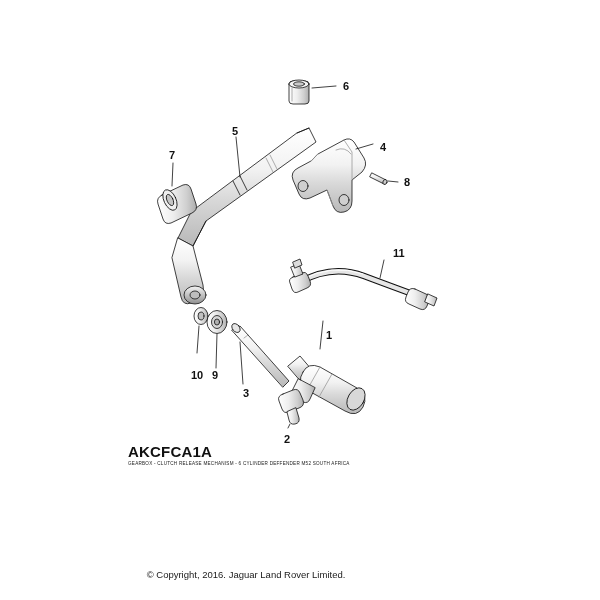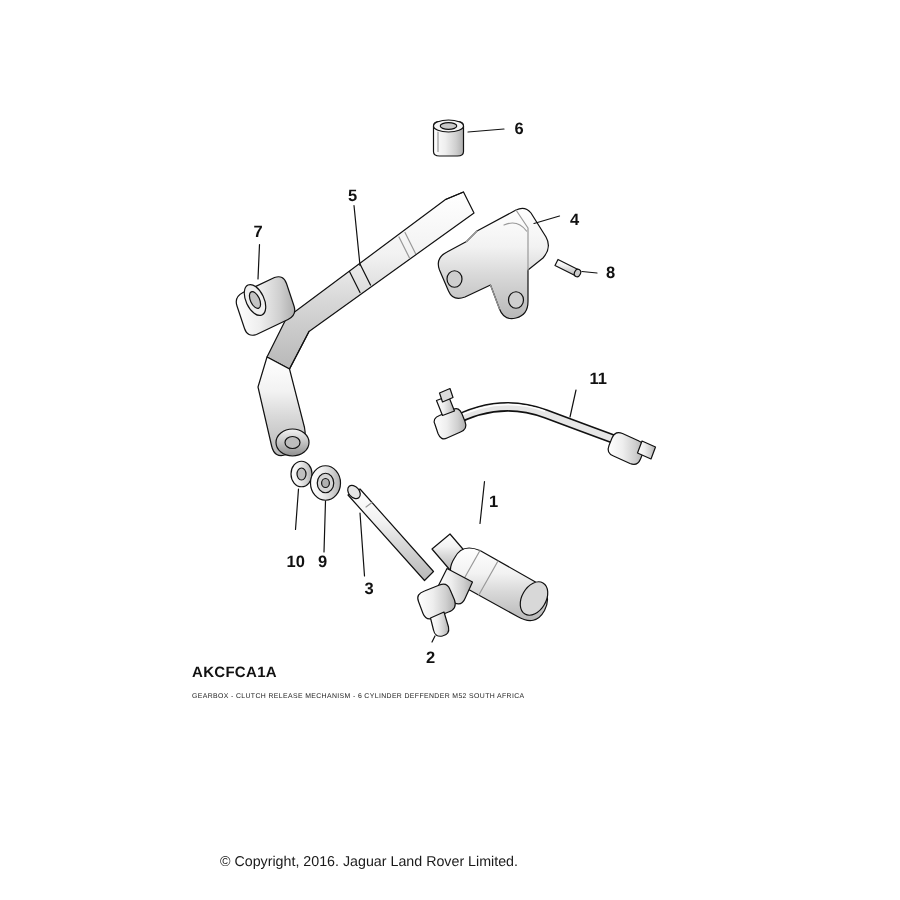--- a/index.html
+++ b/index.html
@@ -35,21 +35,21 @@
     font-size: 11px;
     font-weight: bold;
     color: #111111;
     line-height: 11px;
     white-space: nowrap;
   }
   .part-code {
     position: absolute;
     left: 128px;
     top: 443px;
-    font-size: 10px;
+    font-size: 15px;
     font-weight: bold;
     letter-spacing: 0.2px;
     color: #111111;
     white-space: nowrap;
   }
   .part-desc {
     position: absolute;
     left: 128px;
     top: 461px;
     font-size: 4.6px;

